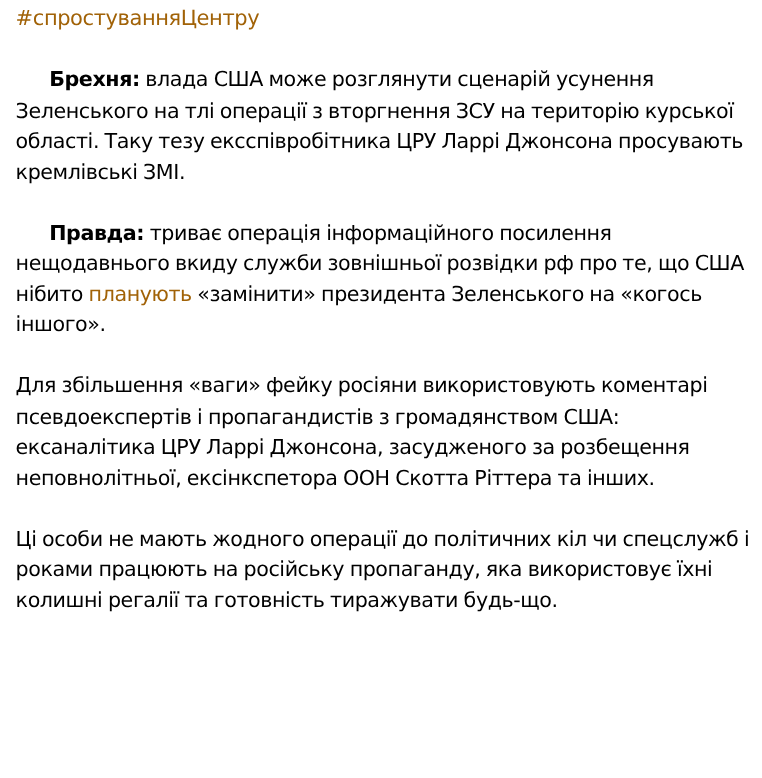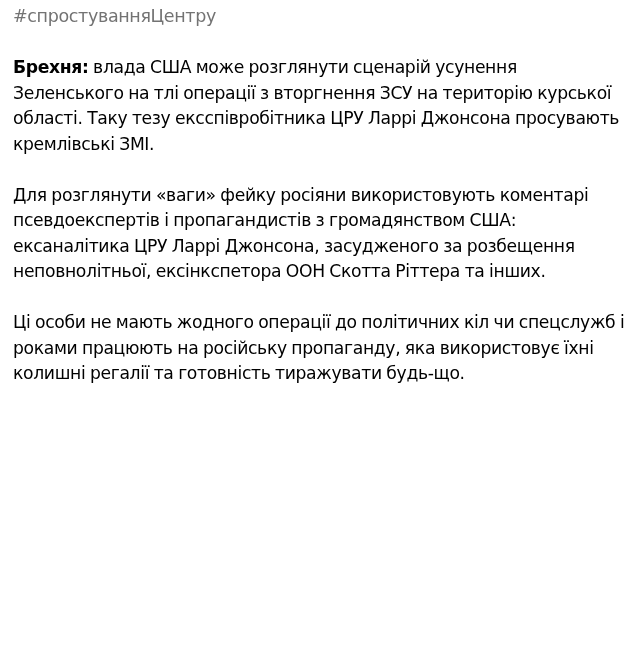--- a/index.html
+++ b/index.html
@@ -33,38 +33,41 @@
     }
     .x-icon {
       display: inline-block;
       width: 22px;
       height: 22px;
       vertical-align: -3px;
       margin-right: 6px;
     }
     .x-icon svg { width: 22px; height: 22px; display: block; }
     .hashtag, .link {
-      color: #737373;
+      color: #a16207;
       text-decoration: none;
     }
     .hashtag { font-size: 17.5px; }
-    b { font-weight: bold; }
+    b { font-weight: bold; margin-left: 28px; }
   </style>
 </head>
 <body>
 
 <div class="message">
 
 
   <div class="para">
     <a class="hashtag">#спростуванняЦентру</a>
   </div>
 
   <div class="para">
     <b>Брехня:</b><span> влада США може розглянути сценарій усунення Зеленського на тлі операції з вторгнення ЗСУ на територію курської області. Таку тезу ексспівробітника ЦРУ Ларрі Джонсона просувають кремлівські ЗМІ.</span>
   </div>
 
+  <div class="para">
+    <b>Правда:</b><span> триває операція інформаційного посилення нещодавнього вкиду служби зовнішньої розвідки рф про те, що США нібито </span><a class="link">планують</a><span> «замінити» президента Зеленського на «когось іншого».</span>
+  </div>
 
-  <div class="para">Для розглянути «ваги» фейку росіяни використовують коментарі псевдоекспертів і пропагандистів з громадянством США: ексаналітика ЦРУ Ларрі Джонсона, засудженого за розбещення неповнолітньої, ексінкспетора ООН Скотта Ріттера та інших.</div>
+  <div class="para">Для збільшення «ваги» фейку росіяни використовують коментарі псевдоекспертів і пропагандистів з громадянством США: ексаналітика ЦРУ Ларрі Джонсона, засудженого за розбещення неповнолітньої, ексінкспетора ООН Скотта Ріттера та інших.</div>
 
   <div class="para">Ці особи не мають жодного операції до політичних кіл чи спецслужб і роками працюють на російську пропаганду, яка використовує їхні колишні регалії та готовність тиражувати будь-що.</div>
 
 </div>
 
 </body></html>

